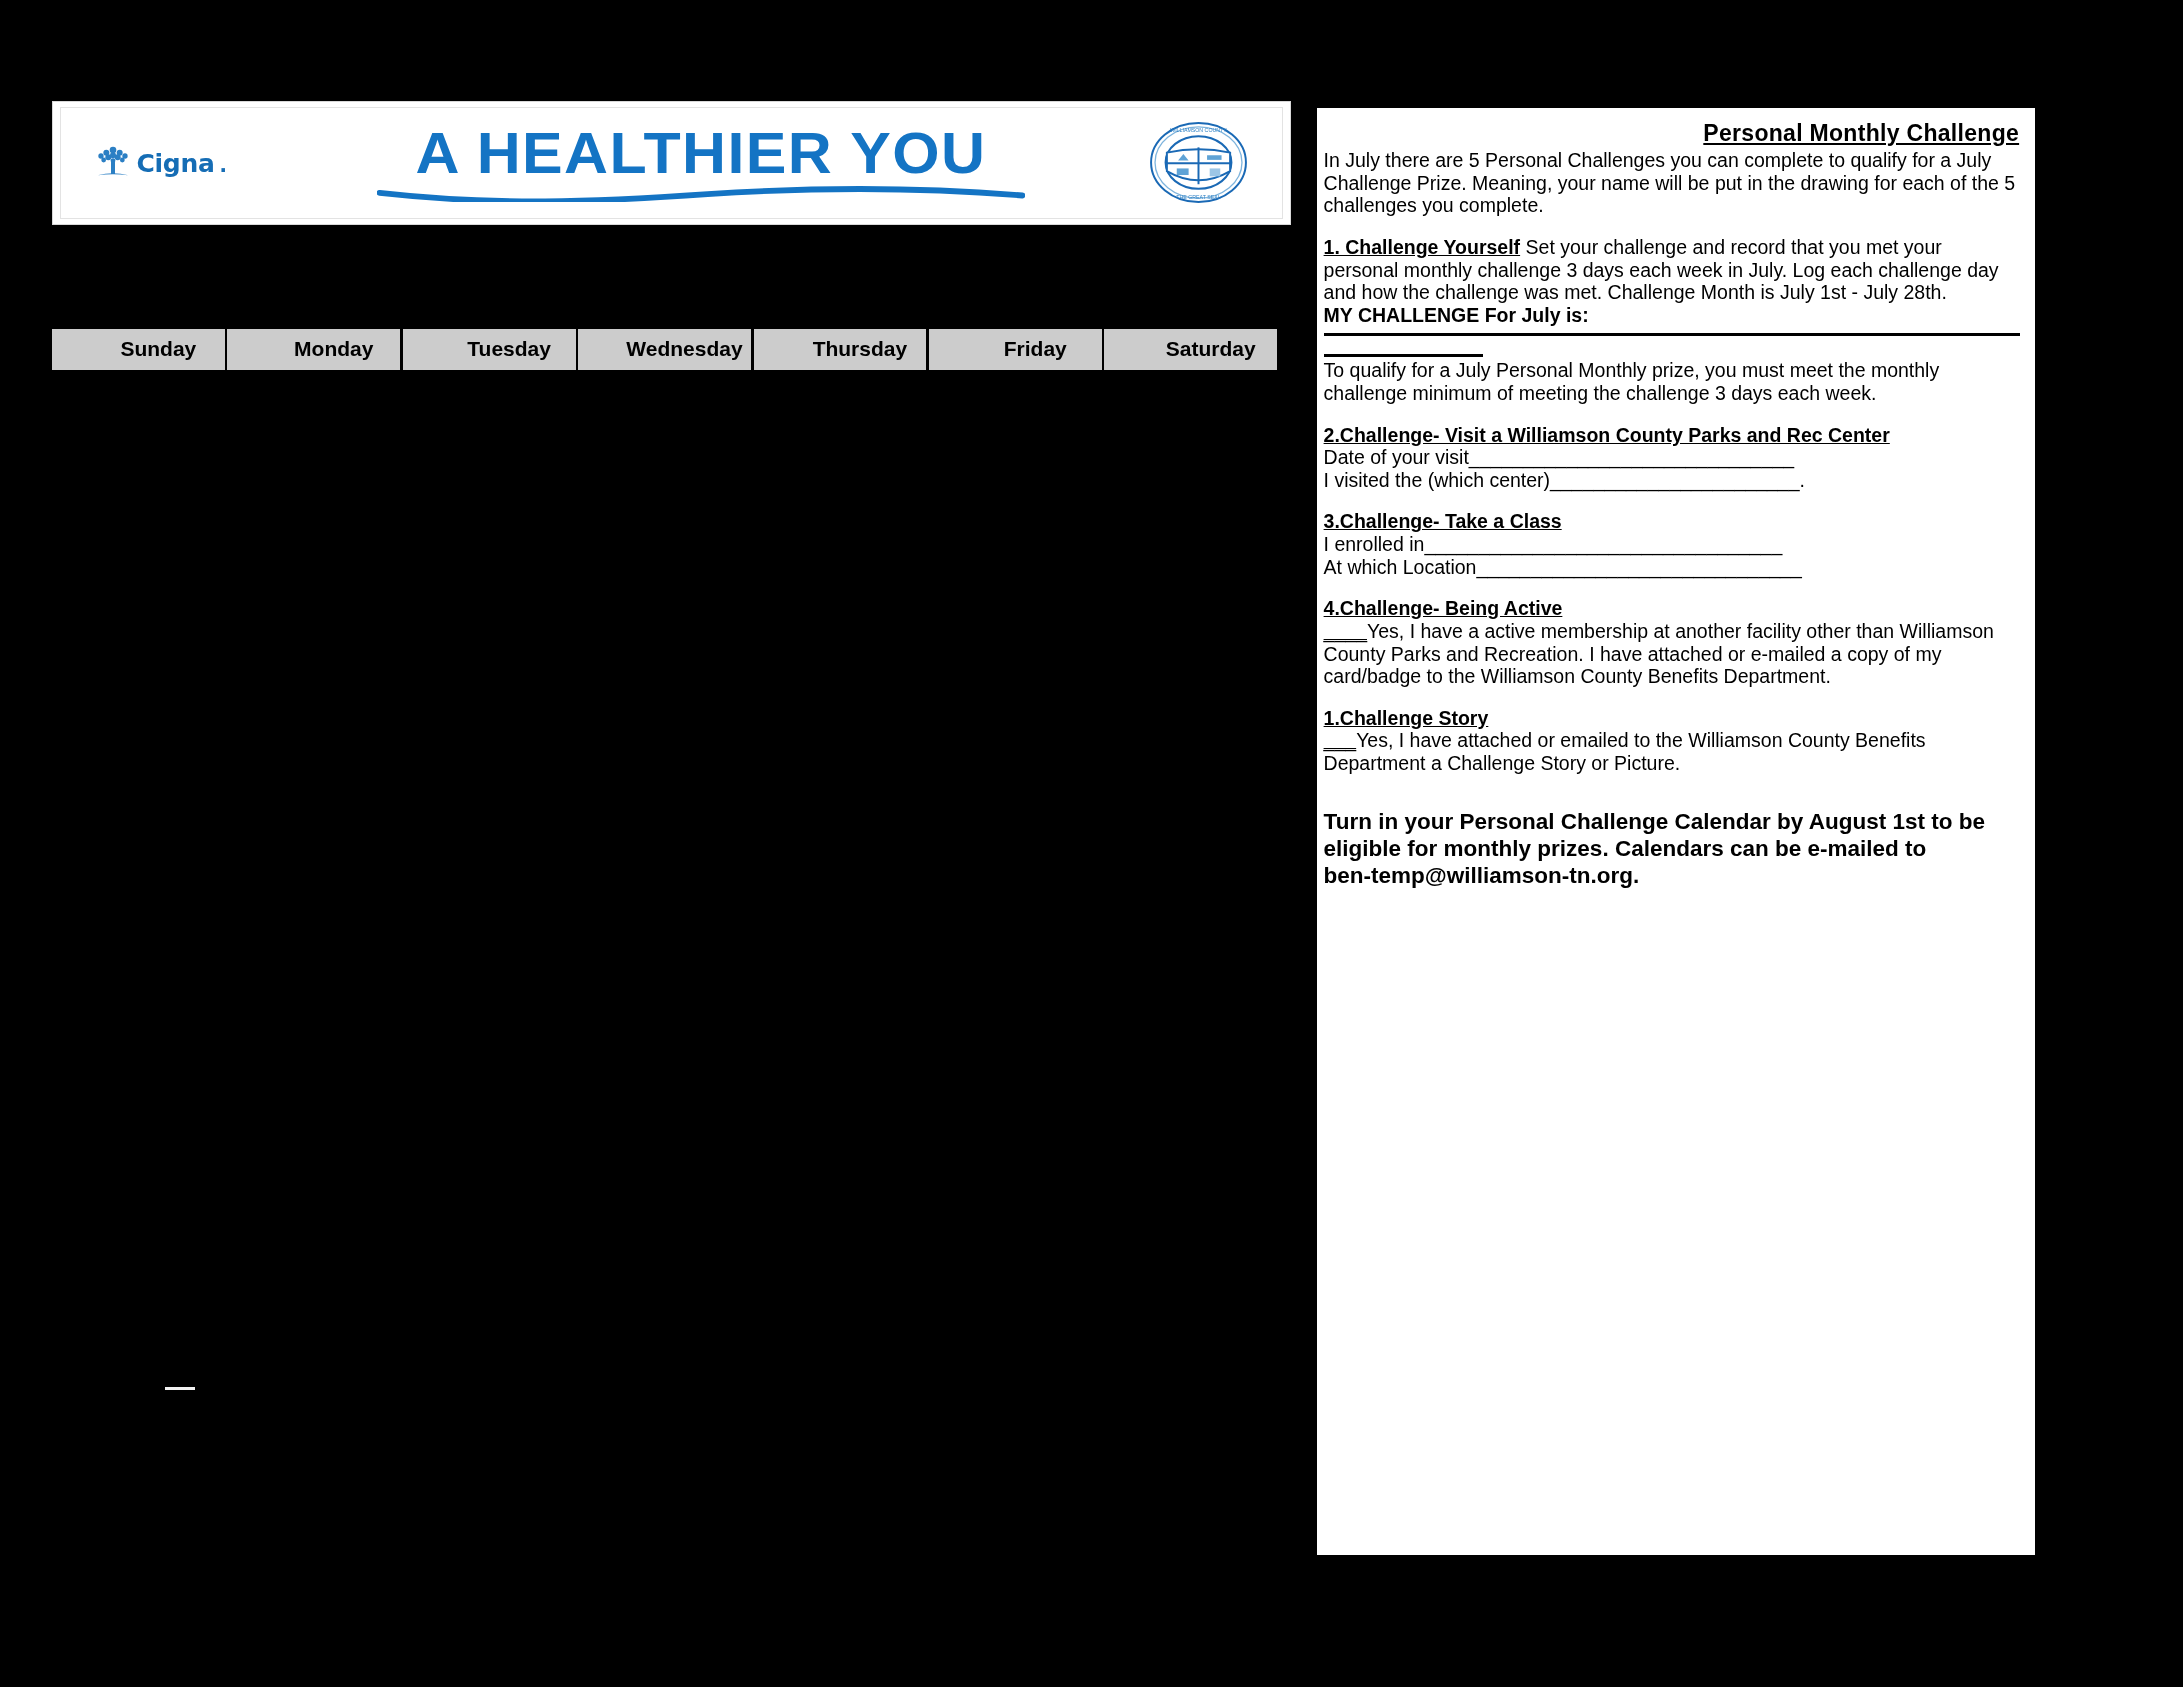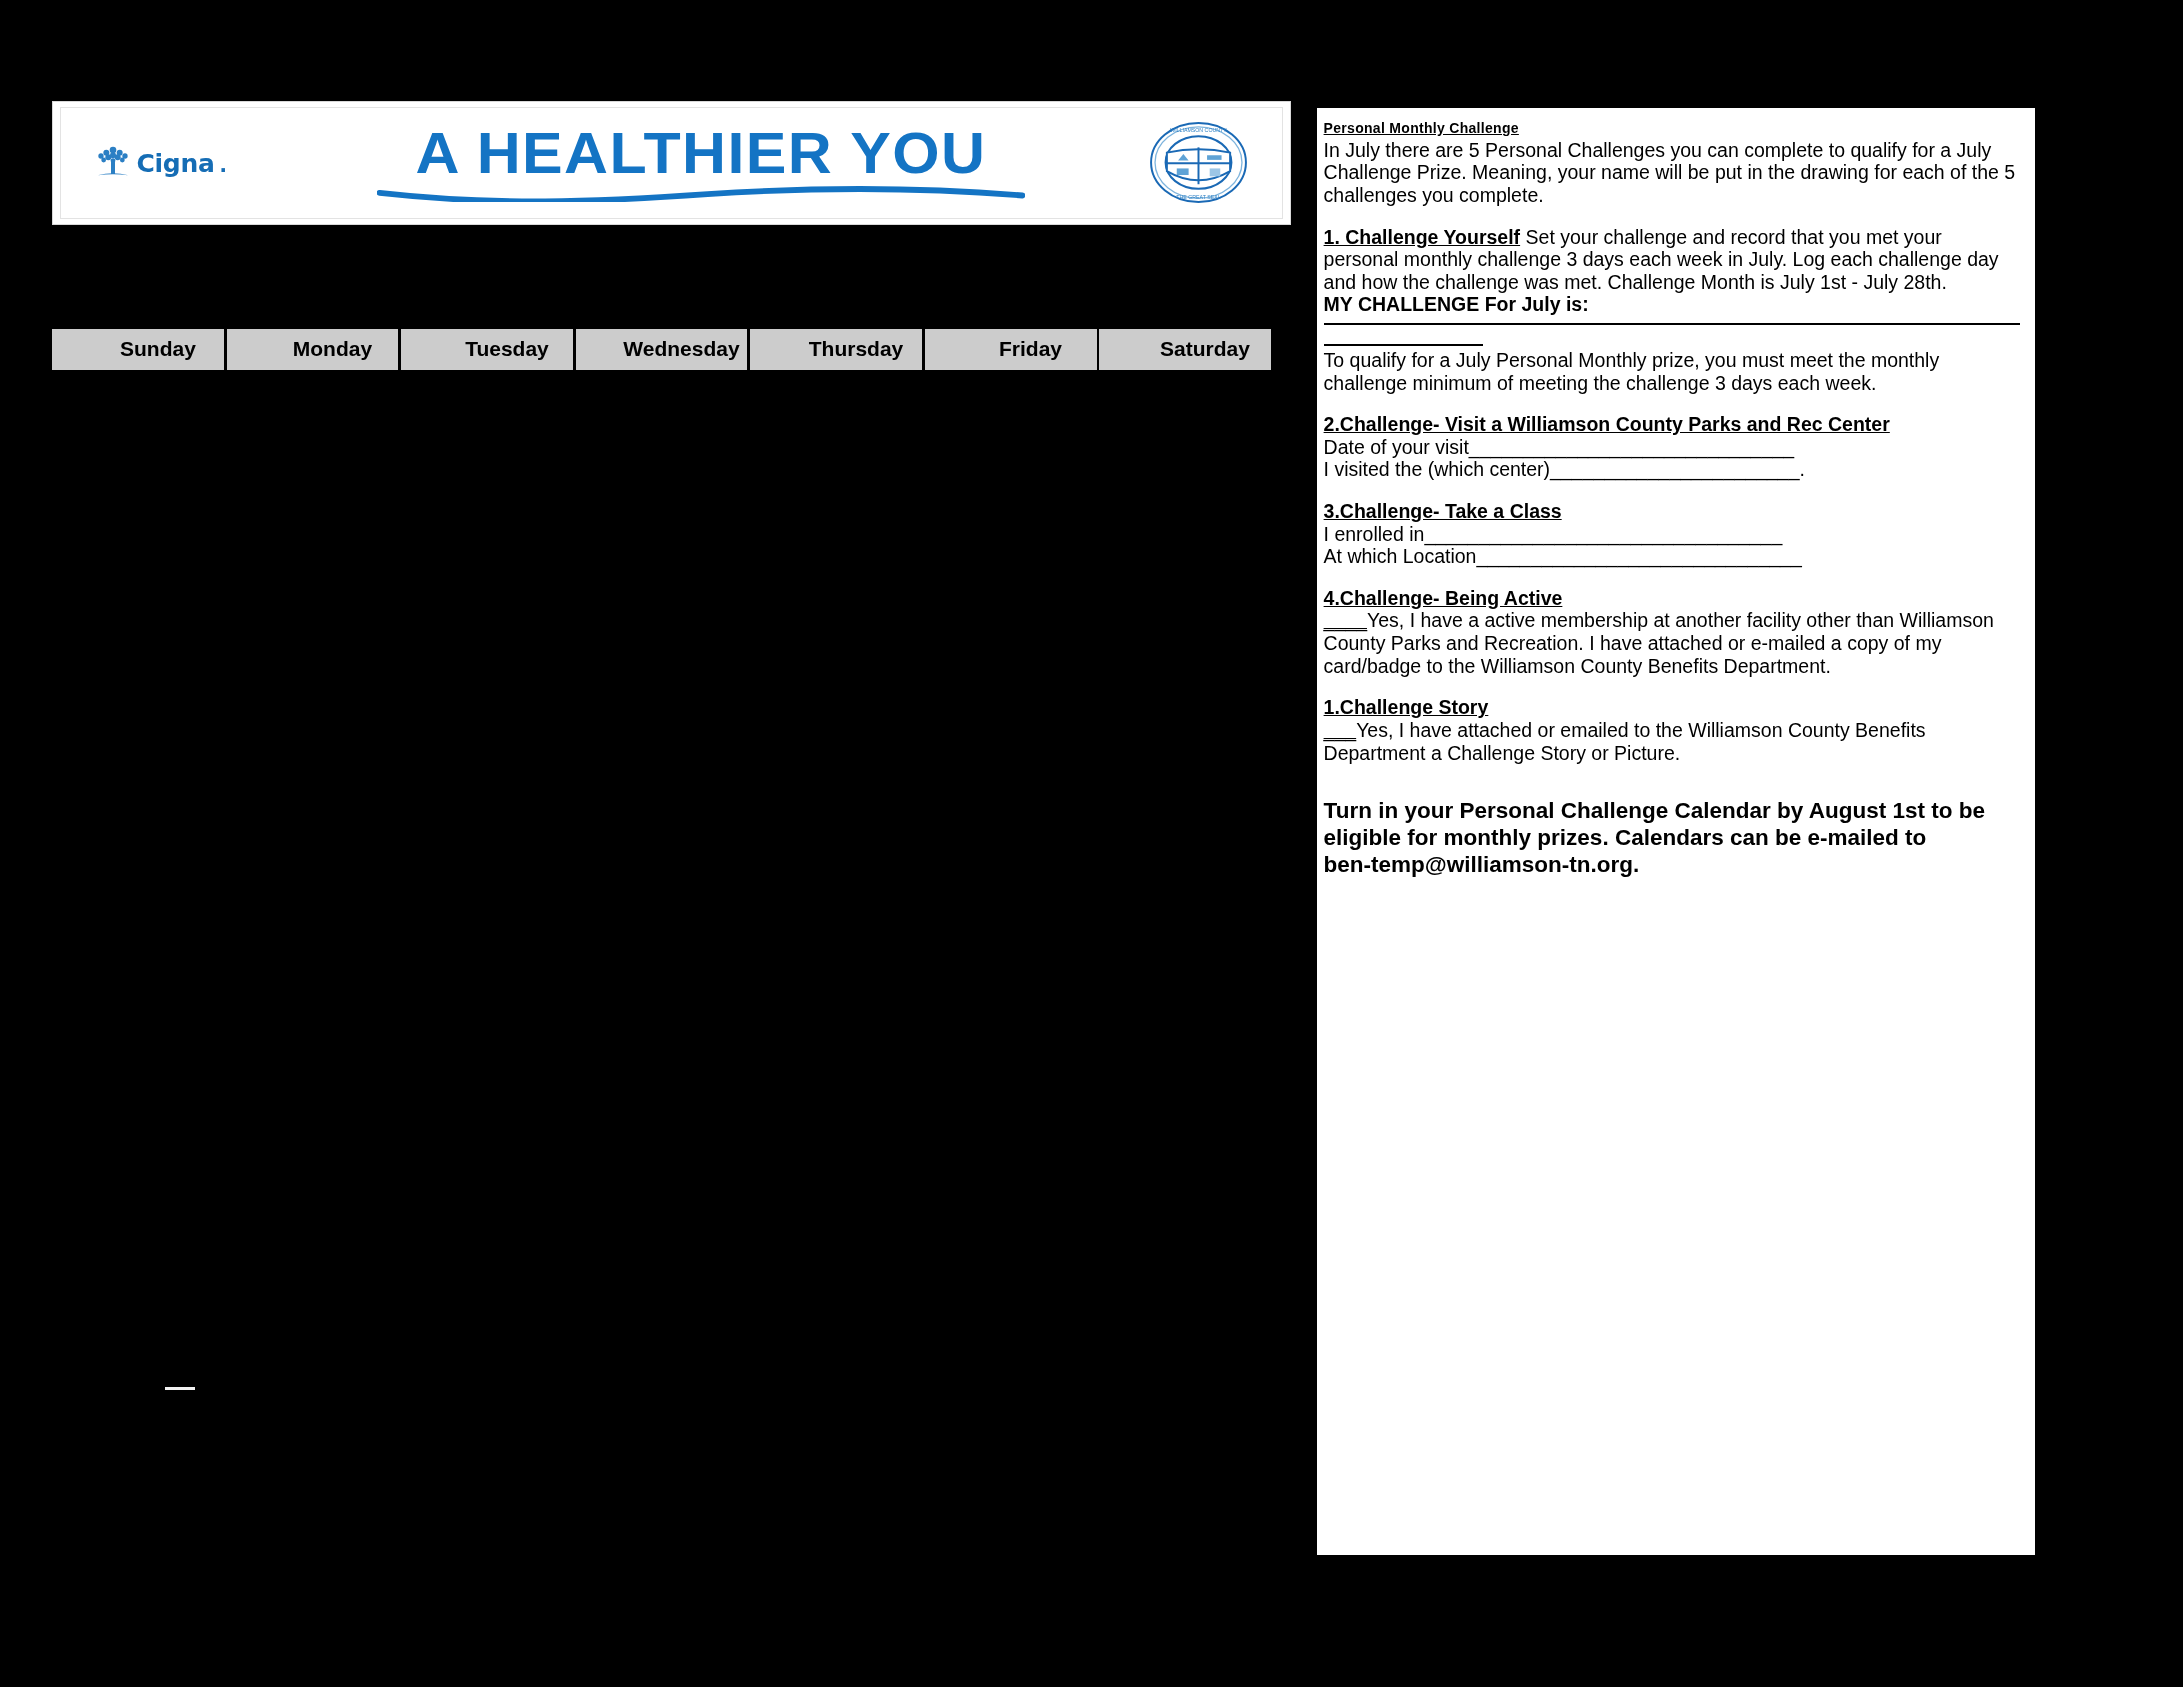--- a/index.html
+++ b/index.html
@@ -104,21 +104,21 @@
     font-size: 21px;
     font-weight: bold;
     display: flex;
     align-items: center;
     justify-content: center;
     margin-right: 2.6px;
     height: 41px;
     align-self: center;
     padding-left: 40px;
   }
-  .day-cell:last-child { margin-right: 10px; }
+  .day-cell:last-child { margin-right: 4px; }
 
   
   #scan-artifact {
     position: absolute;
     left: 165px;
     top: 1387px;
     width: 30px;
     height: 3.3px;
     background: #f2f2f2;
   }
@@ -137,24 +137,24 @@
     font-size: 19.5px;
     line-height: 1.16;
   }
   #panel p { margin: 0; }
   .u { text-decoration: underline; }
   .b { font-weight: bold; }
   .bu { font-weight: bold; text-decoration: underline; }
   .spacer { height: 19px; }
 
   #panel-title {
-    font-size: 14px;
+    font-size: 23px;
     font-weight: bold;
     text-decoration: underline;
-    text-align: left;
+    text-align: right;
     letter-spacing: 0.3px;
     padding: 0 1.3px 0 0;
     margin-bottom: 2.6px;
   }
   .rule-full {
     height: 2.6px;
     background: #000000;
     width: 100%;
     margin: 6.6px 0 2.6px 0;
   }

